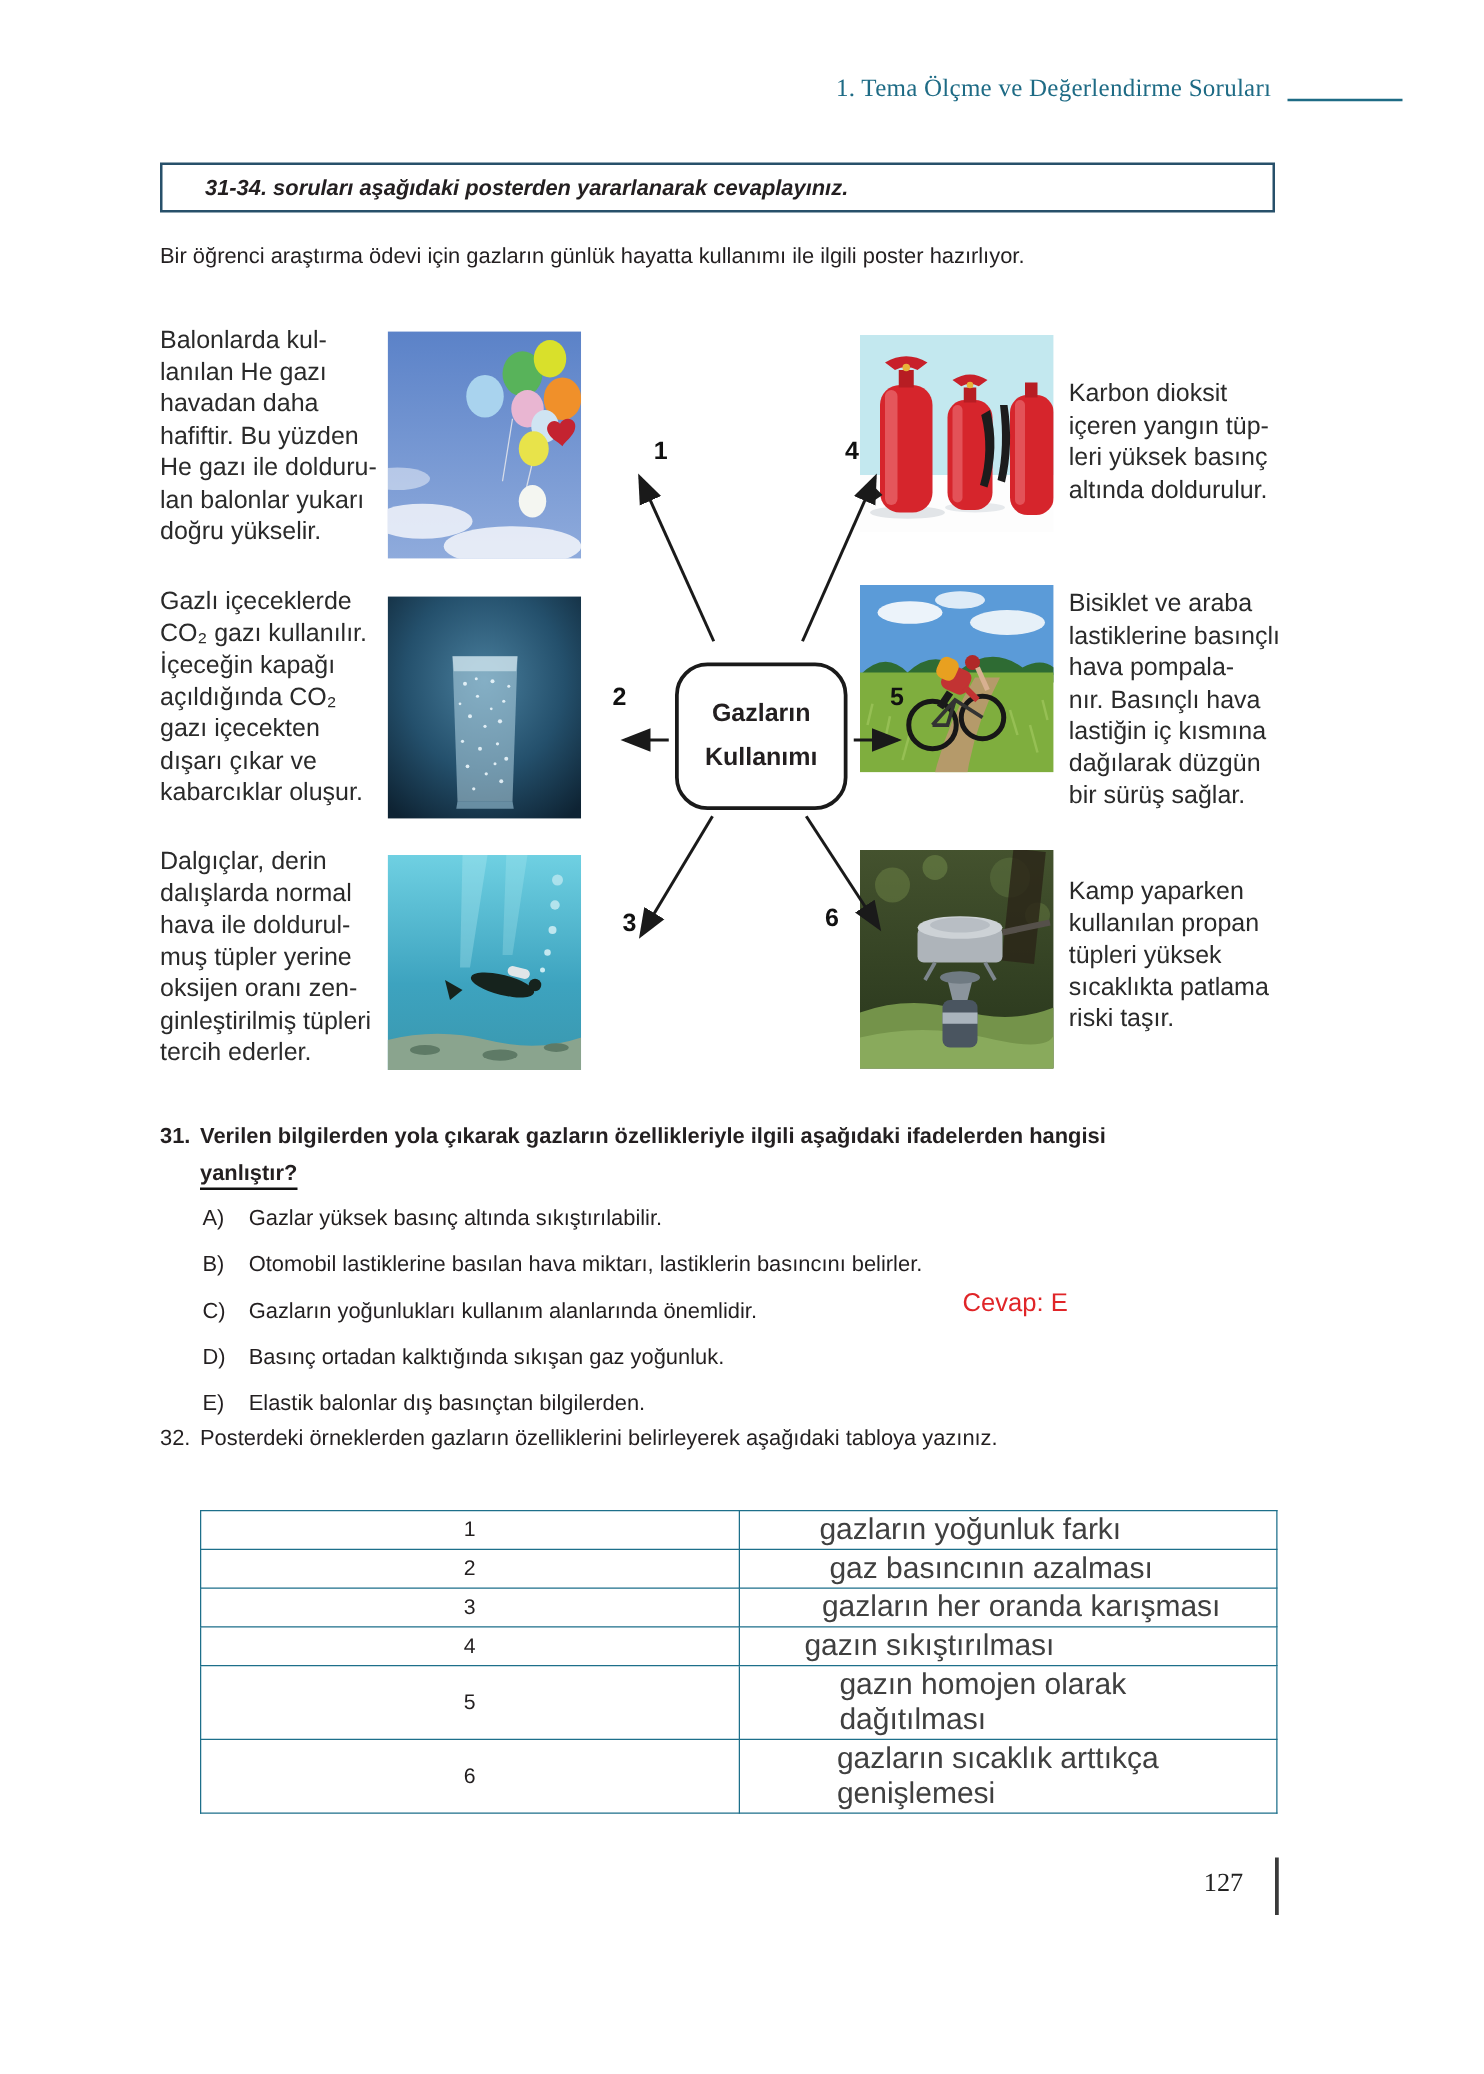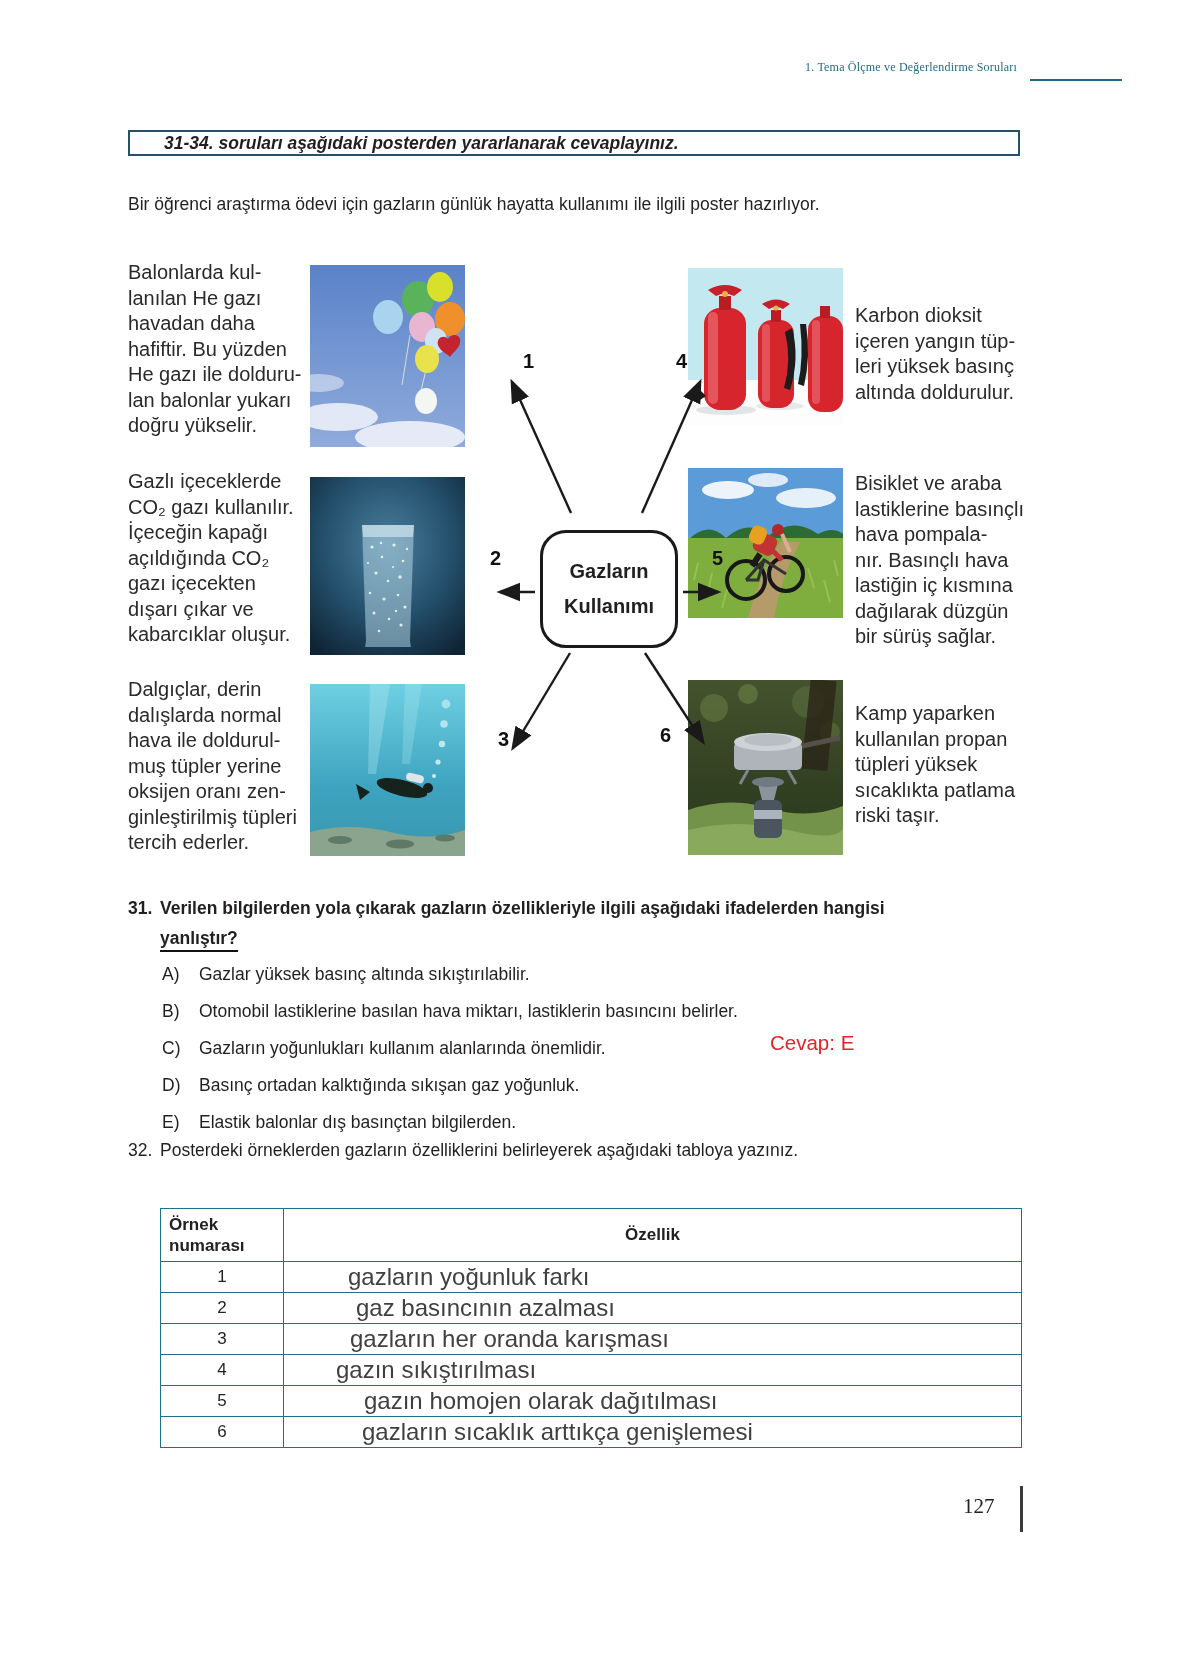--- a/index.html
+++ b/index.html
@@ -6,30 +6,30 @@
   body {
     width:1187px; height:1659px; position:relative; background:#ffffff;
     font-family:"Liberation Sans","DejaVu Sans",sans-serif; color:#231f20;
     overflow:hidden;
   }
 
   
   .header-title {
     position:absolute; top:60px; right:170px;
     font-family:"Liberation Serif","DejaVu Serif",serif;
-    font-size:12px; color:#1e6b85; letter-spacing:.2px;
+    font-size:20px; color:#1e6b85; letter-spacing:.2px;
   }
   .header-rule {
     position:absolute; top:79px; left:1030px; width:92px; height:0;
     border-top:2px solid #1e6b85;
   }
 
   
   .instruction-box {
-    position:absolute; left:128px; top:130px; width:892px; height:26px;
+    position:absolute; left:128px; top:130px; width:892px; height:40px;
     border:2px solid #27506a; box-sizing:border-box;
     display:flex; align-items:center; padding-left:34px;
     font-weight:bold; font-style:italic; font-size:17.5px;
   }
 
   .intro { position:absolute; left:128px; top:194px; font-size:17.5px;text-align:right; }
 
   
   .pblock {
     position:absolute; width:185px; font-size:20px; line-height:25.5px;
@@ -401,25 +401,20 @@
 </div>
 
 <div class="cevap">Cevap: E</div>
 
 <div class="q32">
   <span class="q32-num">32.</span><span>Posterdeki örneklerden  gazların özelliklerini belirleyerek aşağıdaki tabloya yazınız.</span>
 </div>
 
 <table class="ans-table">
   <tbody>
-      <tr>
-    <th class="col-num">Örnek
-numarası</th>
-    <th class="col-ozl">Özellik</th>
-  </tr>
   <tr class="r1">
     <td class="num">1</td>
     <td class="ans">gazların yoğunluk farkı</td>
   </tr>
   <tr class="r2">
     <td class="num">2</td>
     <td class="ans">gaz basıncının azalması</td>
   </tr>
   <tr class="r3">
     <td class="num">3</td>

